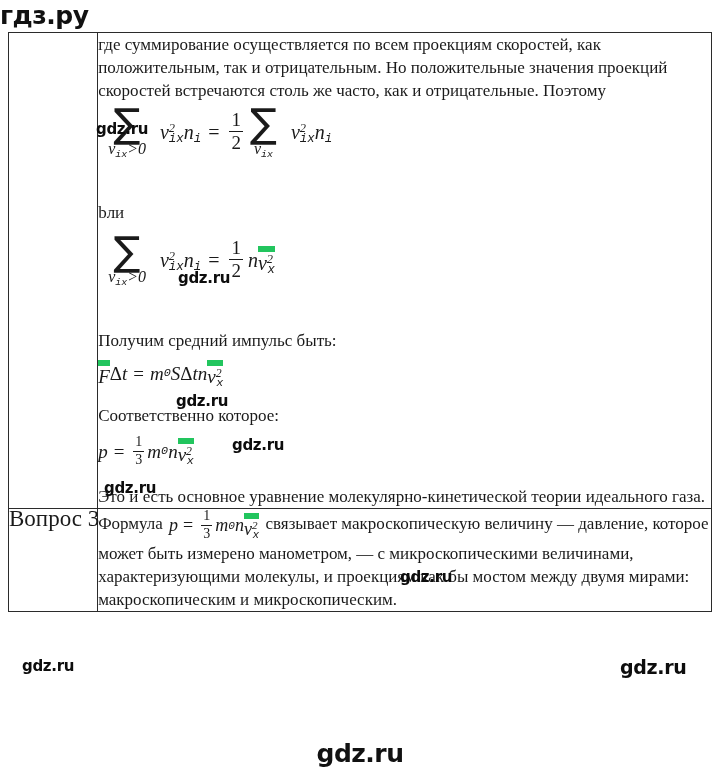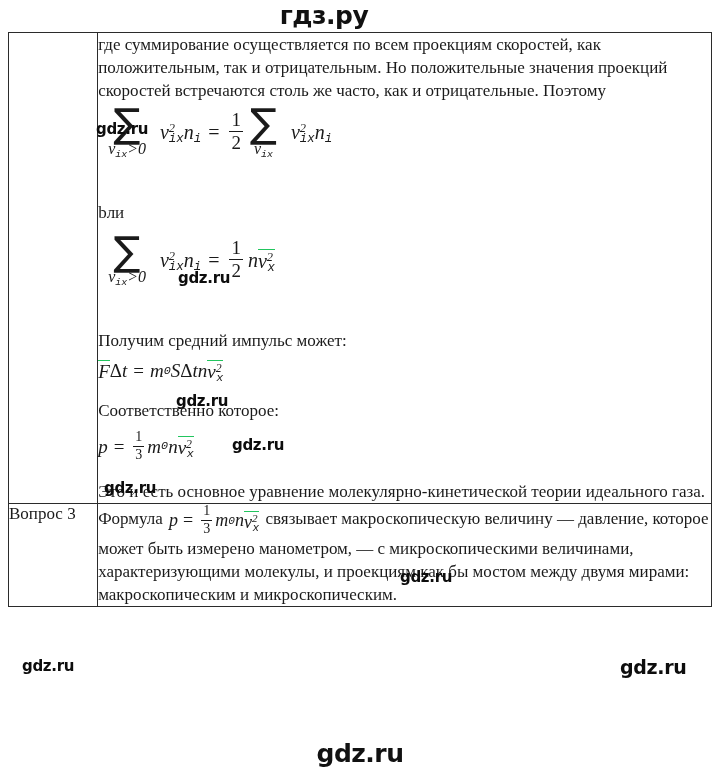--- a/index.html
+++ b/index.html
@@ -16,21 +16,21 @@
     color: #1a1a1a;
     overflow: hidden;
   }
 
   
   .wm-header {
     position: absolute;
     top: 1px;
     left: 0;
     width: 648px;
-    text-align: center;
+    text-align: left;
     font-family: "DejaVu Sans", "Liberation Sans", sans-serif;
     font-weight: bold;
     font-size: 25px;
     letter-spacing: -0.5px;
     color: #111111;
   }
   .wm-footer {
     position: absolute;
     top: 739px;
     left: 0;
@@ -66,21 +66,21 @@
   }
   .doc-table td {
     border: 1px solid #2b2b2b;
     vertical-align: top;
     padding: 0;
   }
   .col-label { width: 89px; }
   .col-body  { width: 613px; }
 
   .label-cell {
-    font-size: 17px;
+    font-size: 23px;
     line-height: 20px;
     padding: 4px 0 0 6px;
     white-space: nowrap;
     margin-top: 36px;
   }
   .body-cell {
     padding: 5px 8px 6px 10px;
   }
 
   p.par {
@@ -157,21 +157,21 @@
     font-size: 0.62em;
     font-style: italic;
     line-height: 0;
   }
   sub { vertical-align: -0.28em; font-family: Liberation Mono, monospace; }
   sup { vertical-align: 0.55em; }
 
   
   .ovl {
     display: inline-block;
-    border-top: 1px solid #22c55e;
+    border-top: 6px solid #22c55e;
     padding-top: 1px;
     line-height: 1;
   }
 
   .inline-math {
     font-size: 18px;
     display: inline-flex;
     align-items: center;
     font-style: italic;
     vertical-align: middle;
@@ -236,21 +236,21 @@
                 <span class="bar"></span>
                 <span class="den">2</span>
           </span>
           <span style="margin-left:2px">n</span>
           <span class="ovl">v<sup>2</sup><sub style="margin-left:-0.45em">x</sub></span>
         </span>
       </div>
 
       <div class="spacer-lg"></div>
 
-      <p class="par">Получим средний импульс может:</p>
+      <p class="par">Получим средний импульс быть:</p>
 
       <div class="mblock" style="margin-left:0;margin-top:8px">
         <span class="math" style="font-size:19px">
           <span class="ovl">F</span>
           <span class="up">Δ</span>t
           <span class="up" style="margin:0 6px">=</span>
           m<sub>0</sub>S<span class="up">Δ</span>tn
           <span class="ovl">v<sup>2</sup><sub style="margin-left:-0.45em">x</sub></span>
         </span>
       </div>

